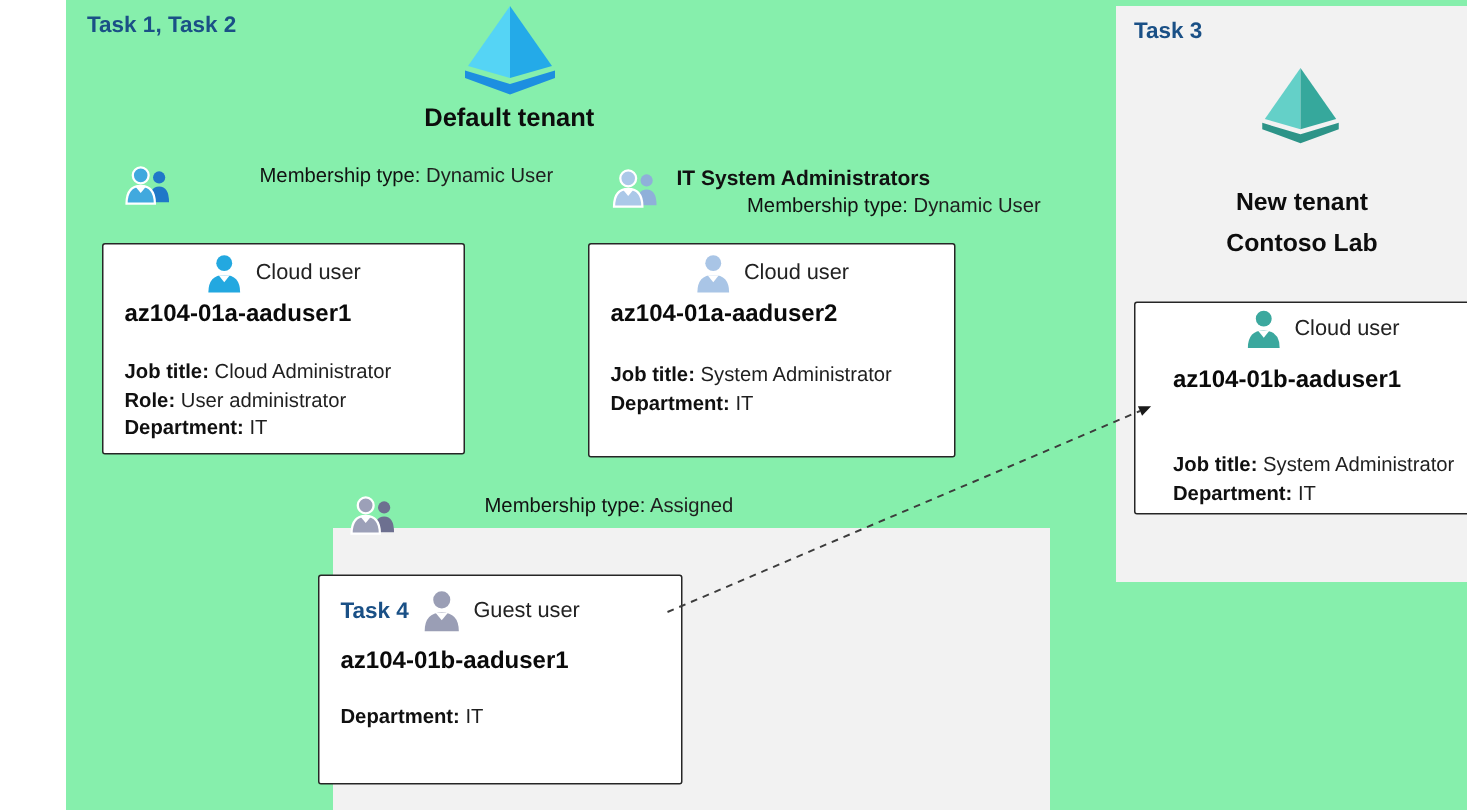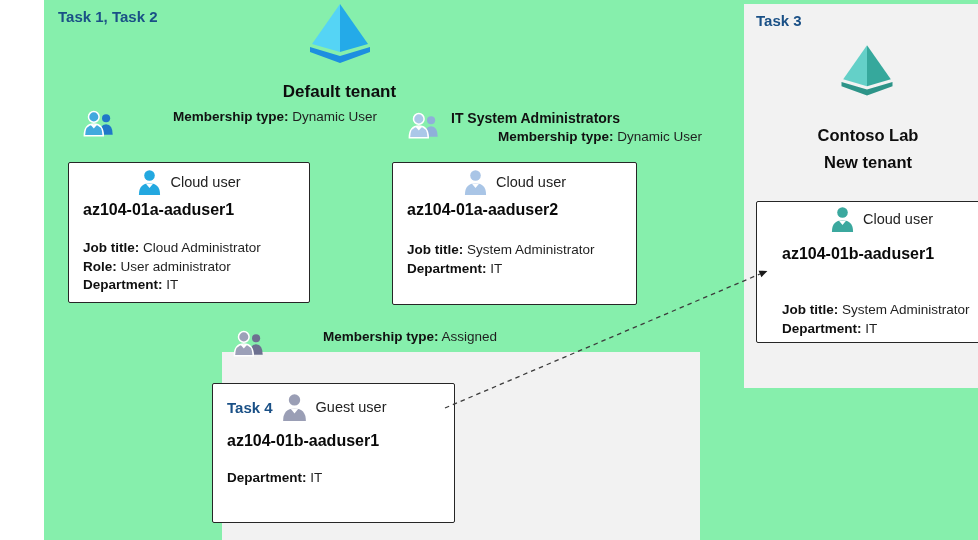--- a/index.html
+++ b/index.html
@@ -9,21 +9,21 @@
   }
   .bg-rect{position:absolute;background:#f2f2f2;z-index:0;}
   .task-label{position:absolute;font-size:15px;font-weight:700;color:#1a5086;z-index:2;}
   .tenant-title{position:absolute;font-size:17px;font-weight:700;color:#0d0d0d;text-align:center;z-index:2;}
   .tenant-title.two-line{font-size:16.5px;line-height:27px;}
   .azure-icon{position:absolute;z-index:2;}
   .group{position:absolute;display:flex;align-items:flex-start;gap:10px;z-index:2;}
   .group svg{margin-top:2px;flex:0 0 auto;}
   .group-name{font-weight:700;font-size:14px;line-height:18px;color:#111;}
   .mline{font-size:13.5px;line-height:19px;color:#1f1f1f;}
-  .mline b{font-weight:700;color:#111;padding-left:47px;}
+  .mline b{font-weight:400;color:#111;padding-left:47px;}
   .ubox{position:absolute;background:#fff;border:1.4px solid #262626;border-radius:2px;z-index:2;box-sizing:border-box;}
   .ubox-head{display:flex;align-items:center;justify-content:center;gap:8px;margin-top:4px;height:30px;font-size:14.5px;color:#222;}
   .ubox-head .task-inline{font-size:15px;font-weight:700;color:#1a5086;}
   .uname{font-weight:700;font-size:16px;color:#0a0a0a;margin:4px 0 0 14px;}
   .ufields{margin:20px 0 0 14px;font-size:13.5px;line-height:18.5px;color:#1f1f1f;}
   .ufields b{font-weight:700;color:#101010;}
   
   #box1{left:24px;top:162px;width:242px;height:141px;}
   #box2{left:348px;top:162px;width:245px;height:143px;}
   #box2 .ufields{margin-top:22px;}
@@ -45,21 +45,21 @@
   <div class="bg-rect" style="left:700px;top:4px;width:277px;height:384px;"></div>
   <div class="bg-rect" style="left:178px;top:352px;width:478px;height:188px;"></div>
 
   <div class="task-label" style="left:14px;top:8px;">Task 1, Task 2</div>
 
   <svg class="azure-icon" style="left:256px;top:2px;" width="80" height="62" viewBox="0 0 80 62">
     <polygon points="40,2 12,42 40,50" fill="#55d4f5"></polygon>
     <polygon points="40,2 68,42 40,50" fill="#24aae8"></polygon>
     <polygon points="10,45 40,54 70,45 70,50 40,61 10,50" fill="#1d8fe0"></polygon>
   </svg>
-  <div class="tenant-title" style="left:213px;top:82px;width:165px;">Default tenant</div>
+  <div class="tenant-title" style="left:213px;top:69px;width:165px;">Default tenant</div>
 
   <div class="group" style="left:38px;top:107px;">
     <svg width="34" height="29" viewBox="0 0 36 30">
       <circle cx="25.5" cy="9.5" r="4.3" fill="#1f78c8"></circle>
       <path d="M18.5 27 Q18.5 15.8 25.5 15.8 Q32.5 15.8 32.5 27 Z" fill="#1f78c8"></path>
       <circle cx="12.5" cy="8" r="5.6" fill="#41a9de" stroke="#fff" stroke-width="1.6"></circle>
       <path d="M2.5 28 Q2.5 15.5 12.5 15.5 Q22.5 15.5 22.5 28 Z" fill="#41a9de" stroke="#fff" stroke-width="1.6"></path>
       <path d="M9 16.2 L12.5 20.4 L16 16.2 Z" fill="#fff"></path>
     </svg>
     <div>
@@ -143,22 +143,22 @@
     </div>
   </div>
 
   <div class="task-label" style="left:712px;top:12px;">Task 3</div>
   <svg class="azure-icon" style="left:789px;top:39px;" width="68" height="62" viewBox="0 0 80 62">
     <polygon points="40,2 12,42 40,50" fill="#64d0c8"></polygon>
     <polygon points="40,2 68,42 40,50" fill="#36a89c"></polygon>
     <polygon points="10,45 40,54 70,45 70,50 40,61 10,50" fill="#2d9488"></polygon>
   </svg>
   <div class="tenant-title two-line" style="left:722px;top:122px;width:204px;">
+    <div>New tenant</div>
     <div>Contoso Lab</div>
-    <div>New tenant</div>
   </div>
 
   <div class="ubox" id="box4">
     <div class="ubox-head">
       <svg width="25" height="27" viewBox="0 0 24 26">
         <circle cx="12" cy="6.2" r="5.1" fill="#3ba89e"></circle>
         <path d="M1.8 25 Q1.8 13.8 12 13.8 Q22.2 13.8 22.2 25 Z" fill="#3ba89e"></path>
         <path d="M8.4 14 L12 18.4 L15.6 14 Z" fill="#fff"></path>
       </svg>
       <span>Cloud user</span>

